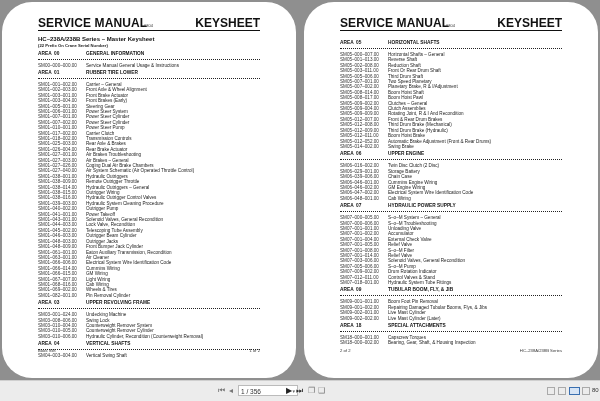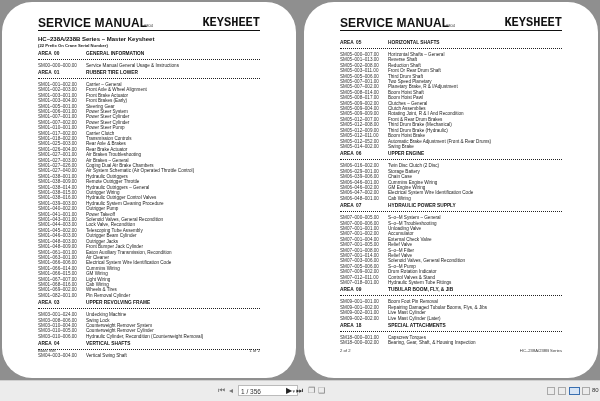--- a/index.html
+++ b/index.html
@@ -4,21 +4,21 @@
 <style>
   html, body { margin:0; padding:0; }
   body { width:600px; height:401px; background:#9a9a9a; position:relative; overflow:hidden; font-family:"Liberation Sans", sans-serif; }
   .viewer { position:absolute; left:0; top:0; width:600px; height:380px; background:#8f8f8f; }
   .page { position:absolute; top:2px; background:#fff; height:376px; overflow:hidden;border-radius:30px; }
   .page.left { left:2px; width:294px; }
   .page.right { left:304px; width:294px; }
   .hdr { position:absolute; left:36px; right:36px; top:14px; height:14px; border-bottom:1.2px solid #111; }
   .hdr .t1 { position:absolute; left:0; bottom:0; font-weight:bold; font-size:12px; color:#111; letter-spacing:0.1px; }
   .hdr .code { position:absolute; left:106px; bottom:2px; font-size:4px; color:#333; }
-  .hdr .t2 { position:absolute; right:0; bottom:0; font-weight:bold; font-size:12px; color:#111;font-family:Liberation Mono, monospace; }
+  .hdr .t2 { position:absolute; right:0; bottom:0; font-weight:bold; font-size:12px; color:#111; }
   .content { position:absolute; left:36px; right:36px; top:34px; font-size:4.6px; color:#222; line-height:5.4px; }
   .title { font-weight:bold; font-size:6px; line-height:7px; color:#111; }
   .subtitle { font-weight:bold; font-size:4.2px; line-height:5.5px; color:#222; margin-bottom:1px; }
   .area { display:flex; font-weight:bold; font-size:4.8px; line-height:6px; color:#111; margin-top:2px; }
   .area .an { width:48px; }
   .dots { border-bottom:1.3px dotted #222; height:1px; margin:1px 0 3px 0; }
   .row { display:flex; white-space:nowrap; }
   .row .c { width:48px; color:#333; }
   .row .d { color:#222; }
   .foot { position:absolute; left:36px; right:36px; bottom:30px; font-size:4.2px; color:#333; }

